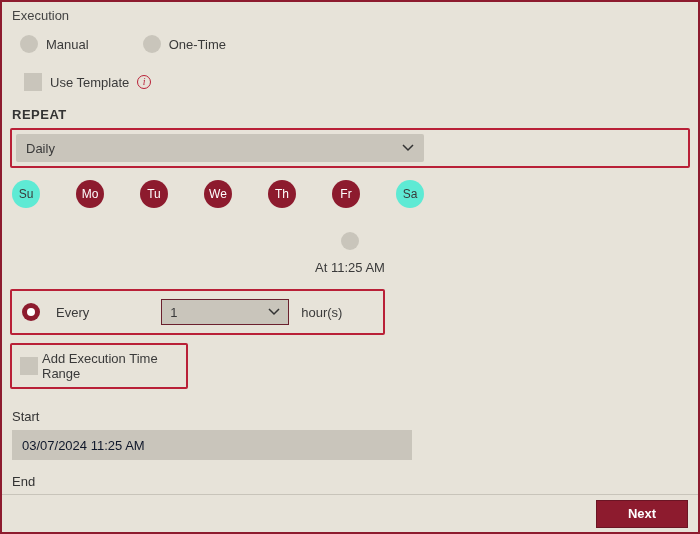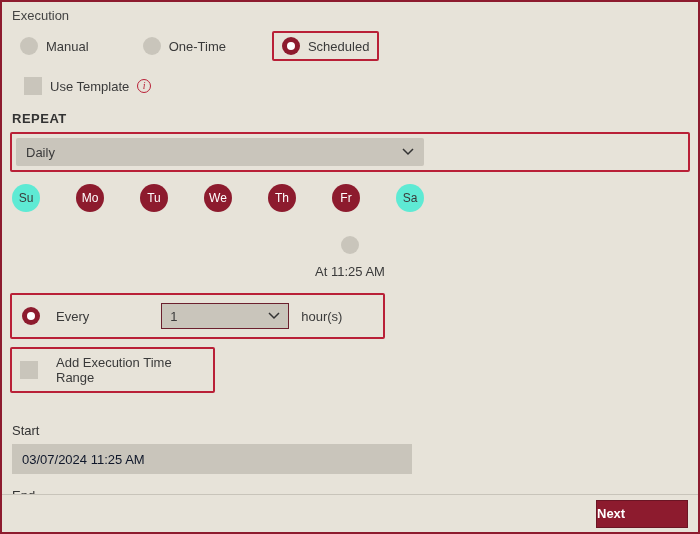--- a/index.html
+++ b/index.html
@@ -132,26 +132,26 @@
     height: 26px;
     border: 1px solid #6b202e;
     background: #c9c5bb;
     display: flex;
     align-items: center;
     justify-content: space-between;
     padding: 0 8px;
     margin-left: 60px;
   }
   .addrange-wrap {
-    margin: 8px 8px 16px 8px;
+    margin: 8px 8px 6px 8px;
     padding: 6px 8px;
     display: flex;
     align-items: center;
-    gap: 18px;
-    width: 205px;
+    gap: 4px;
+    width: 178px;
   }
   .field-label { padding: 14px 10px 6px 10px; color: #333; }
   .text-field {
     margin: 0 10px;
     background: #c9c5bb;
     height: 30px;
     width: 400px;
     display: flex;
     align-items: center;
     padding: 0 10px;
@@ -174,21 +174,21 @@
     padding-right: 10px;
     background: #e7e3d9;
   }
   .next-btn {
     background: #8d1b2e;
     color: #fff;
     width: 92px;
     height: 28px;
     display: flex;
     align-items: center;
-    justify-content: flex-start;
+    justify-content: center;
     font-weight: 600;
     font-size: 13px;
     border: 1px solid #6b1524;
   }
   .spacer-left { width: 4px; }
 </style>
 </head>
 <body>
 
 <div class="app">
@@ -196,26 +196,20 @@
   <div class="section-label">Execution</div>
 
   <div class="row">
     <div class="exec-item">
       <div class="radio-outer"></div>
       <span>Manual</span>
     </div>
     <div class="exec-item">
       <div class="radio-outer"></div>
       <span>One-Time</span>
-    </div>
-    <div class="exec-item highlight">
-      <div class="radio-outer selected">
-        <div class="radio-inner"></div>
-      </div>
-      <span>Scheduled</span>
     </div>
   </div>
 
   <div class="row" style="margin-top:8px;">
     <div class="spacer-left"></div>
     <div class="checkbox"></div>
     <span>Use Template</span>
     <div class="info-icon">i</div>
   </div>
 

